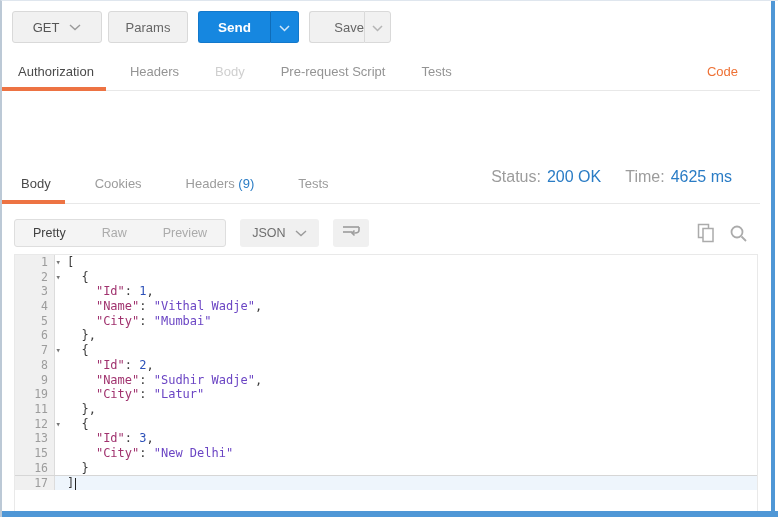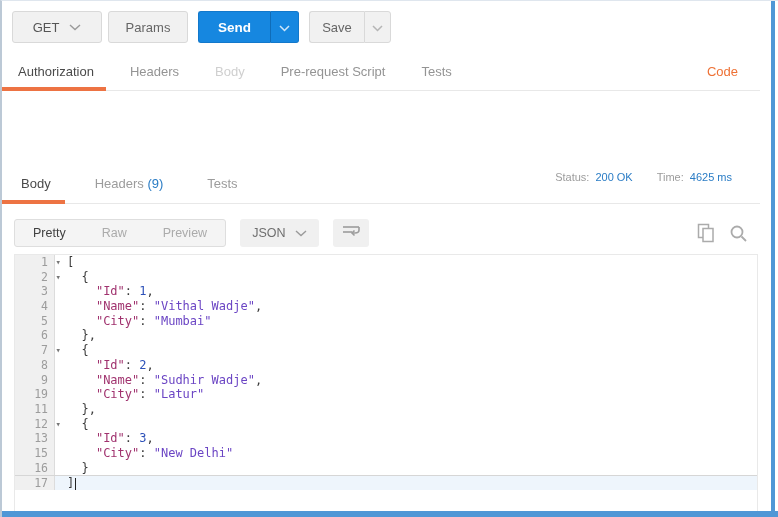--- a/index.html
+++ b/index.html
@@ -42,21 +42,21 @@
     display:flex; align-items:center; justify-content:center; cursor:pointer;
   }
   .send-caret {
     width:29px; background:#1687e0; border:1px solid #1278cb; border-left:1px solid #0f6cb8;
     border-radius:0 3px 3px 0; display:flex; align-items:center; justify-content:center;
     color:#cfe7fa; cursor:pointer;
   }
   .save-group { margin-left:10px; display:flex; height:32px; }
   .save-main {
     width:55px; background:#f1f1f1; border:1px solid #d9d9d9; border-right:none;
-    border-radius:3px 0 0 3px; display:flex; align-items:center; justify-content:center;
+    border-radius:3px 0 0 3px; display:flex; align-items:center; justify-content:flex-end;
     color:#666; font-size:13px; cursor:pointer;
   }
   .save-caret {
     width:27px; background:#f1f1f1; border:1px solid #d9d9d9;
     border-radius:0 3px 3px 0; display:flex; align-items:center; justify-content:center;
     color:#b5b5b5; cursor:pointer;
   }
 
   
   .req-tabs {
@@ -86,21 +86,21 @@
   .resp-tabs {
     position:absolute; left:0; top:162px; width:758px; height:41px;
     display:flex; align-items:center; border-bottom:1px solid #e8e8e8; padding-left:17px;
   }
   .resp-tab { position:relative; font-size:13px; color:#9c9c9c; margin-right:40px; padding:12px 2px; cursor:pointer; }
   .resp-tab.active { color:#4a4a4a; }
   .resp-tab.active::after {
     content:""; position:absolute; left:-17px; right:-12px; bottom:-1px; height:4px; background:#ed7343;
   }
   .tab-count { color:#2a7cc5; }
-  .resp-meta { position:absolute; right:28px; top:0; height:28px; display:flex; align-items:center; gap:6px; font-size:11px; }
+  .resp-meta { position:absolute; right:28px; top:0; height:28px; display:flex; align-items:center; gap:6px; font-size:16px; }
   .meta-label { color:#9c9c9c; }
   .meta-value { color:#2a7cc5; }
   .meta-gap { width:12px; }
 
   
   .viewer-bar { position:absolute; left:12px; top:212px; width:744px; height:40px; display:flex; align-items:center; }
   .seg {
     display:flex; background:#f4f4f4; border:1px solid #dedede; border-radius:3px; height:28px; overflow:hidden;
   }
   .seg-item { padding:0 18px; display:flex; align-items:center; font-size:12.5px; color:#ababab; cursor:pointer; }
@@ -190,20 +190,21 @@
         <span class="rtab">Pre-request Script</span>
         <span class="rtab">Tests</span>
       </span>
     <span class="code-link">Code</span>
   </div>
 
 
   <div class="resp-tabs">
     <span id="resp-tabs-holder" style="display:flex;align-items:center;">
         <span class="resp-tab active">Body</span>
+        <span class="resp-tab">Cookies</span>
         <span class="resp-tab">Headers <span class="tab-count">(9)</span></span>
         <span class="resp-tab">Tests</span>
       </span>
     <div class="resp-meta">
       <span class="meta-label">Status:</span>
       <span class="meta-value">200 OK</span>
       <span class="meta-gap"></span>
       <span class="meta-label">Time:</span>
       <span class="meta-value">4625 ms</span>
     </div>

